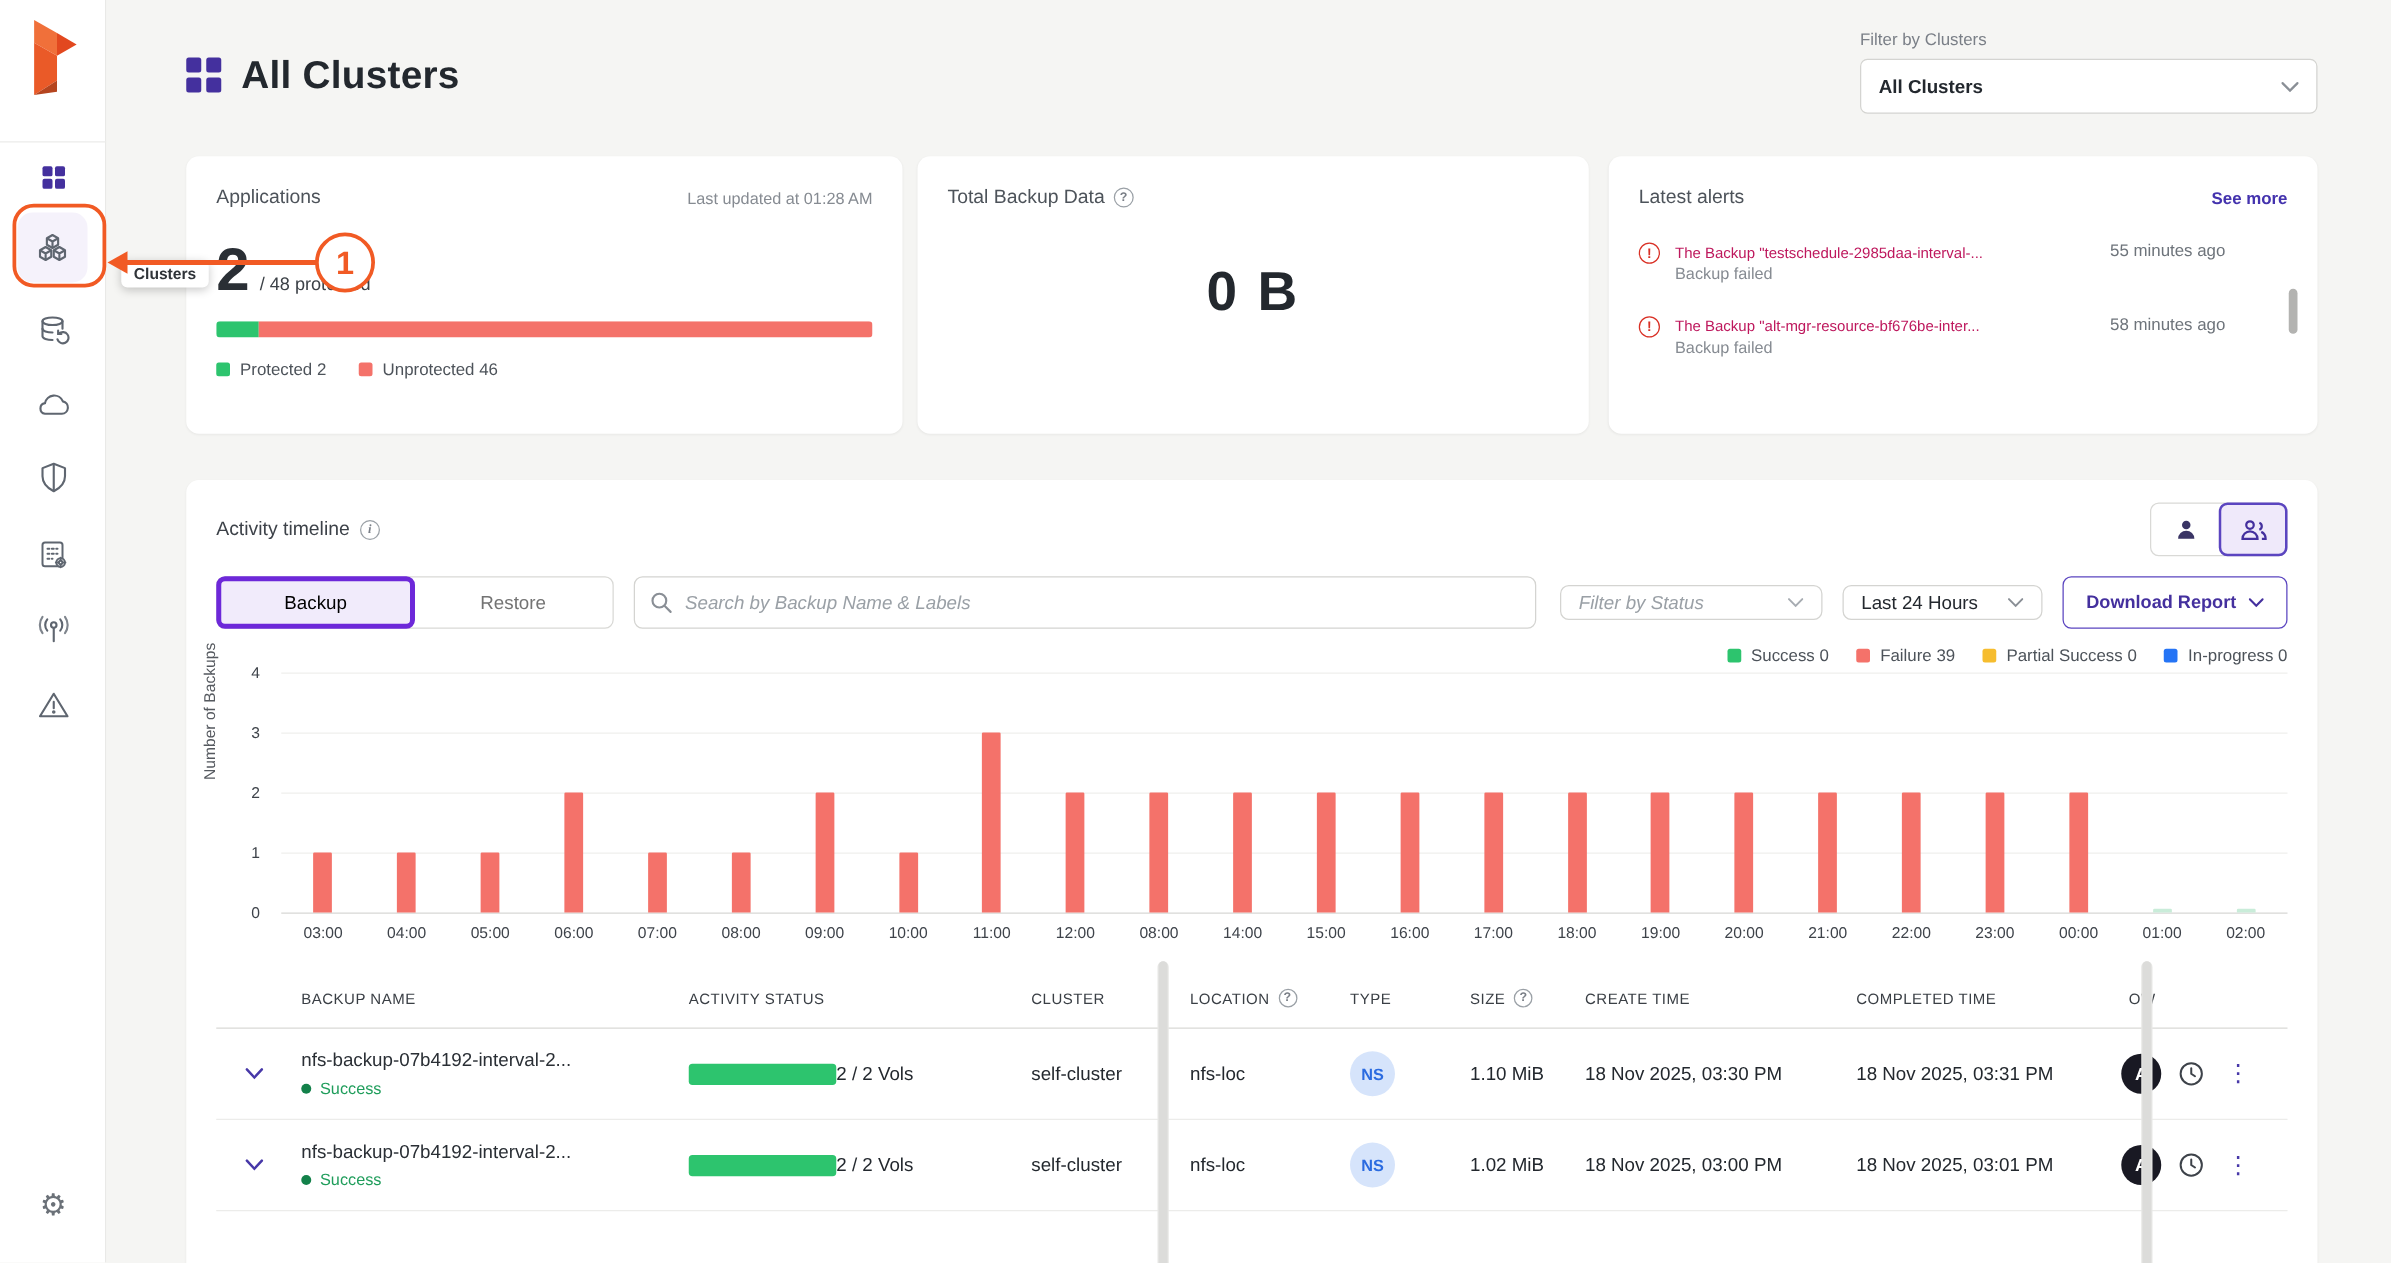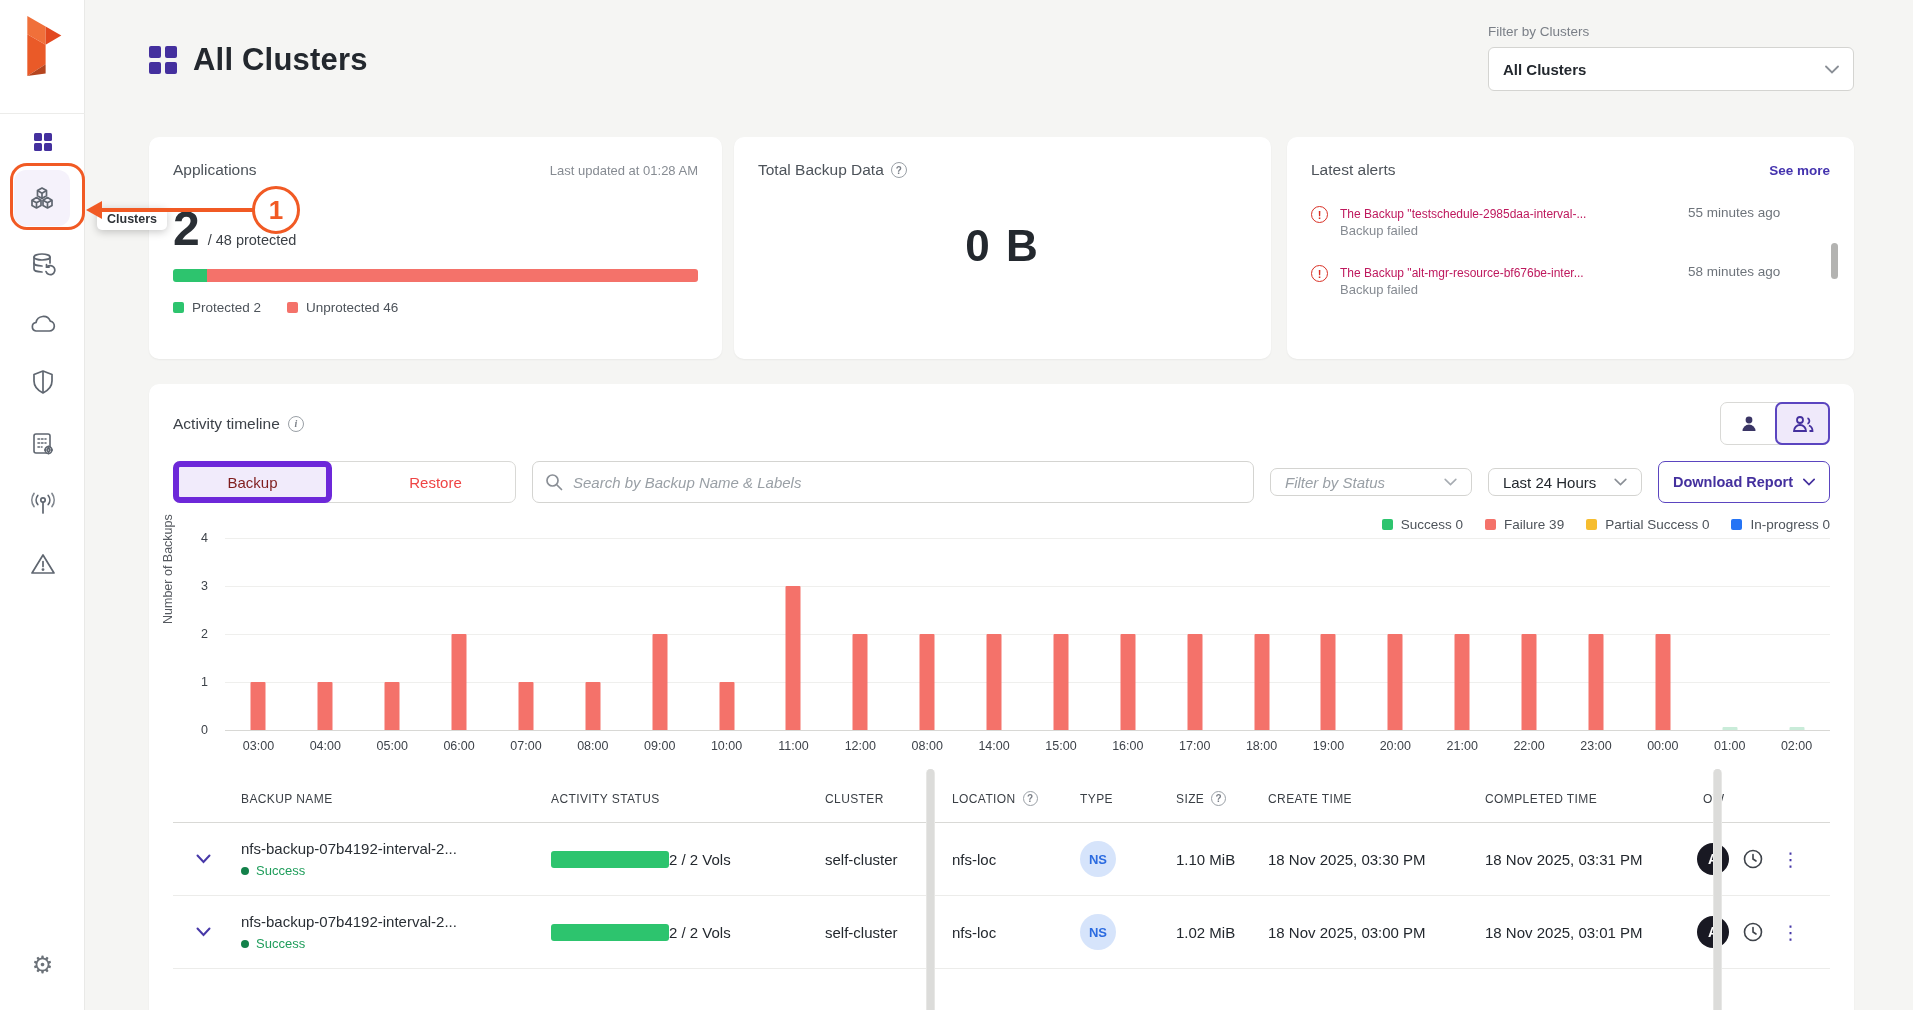--- a/index.html
+++ b/index.html
@@ -21,21 +21,21 @@
   .title-grid { display:grid; grid-template-columns:12px 12px; grid-template-rows:12px 12px; gap:4px; }
   .title-grid span { background:#44309e; border-radius:2px; }
   .page-title { font-size:31px; font-weight:bold; letter-spacing:.2px; color:#23282e; }
   .cluster-filter { position:absolute; right:59px; top:24px; width:366px; }
   .cluster-filter .lbl { font-size:13.5px; color:#7a7f87; margin-bottom:8px; }
   .select-box { height:44px; background:#fff; border:1px solid #d4d4d1; border-radius:6px;
     display:flex; align-items:center; padding:0 14px; font-size:15px; font-weight:600; color:#23282e; cursor:pointer; }
   .select-box .chev { margin-left:auto; }
 
   
-  .cards-row { position:absolute; left:64px; top:137px; width:1705px; display:flex; }
+  .cards-row { position:absolute; left:64px; top:125px; width:1705px; display:flex; }
   .card { background:#fff; border-radius:10px; box-shadow:0 1px 2px rgba(0,0,0,.05); padding:24px; position:relative; }
   .card-apps { width:573px; height:222px; margin-right:12px; }
   .card-tbd { width:537px; height:222px; margin-right:16px; }
   .card-alerts { width:567px; height:222px; }
   .card-title-row { display:flex; align-items:center; font-size:15.5px; color:#4d535a; }
   .muted { color:#868b92; font-size:13px; }
   .apps-num-row { margin-top:26px; display:flex; align-items:baseline; gap:8px; }
   .apps-num { font-size:48px; font-weight:bold; color:#2a2f35; line-height:1; }
   .apps-suffix { font-size:14.5px; color:#3c4147; }
   .apps-bar { margin-top:16px; height:13px; border-radius:3px; overflow:hidden; display:flex; width:100%; }
@@ -60,22 +60,22 @@
   
   .card-activity { position:absolute; left:64px; top:384px; width:1705px; height:640px; background:#fff;
     border-radius:10px; box-shadow:0 1px 2px rgba(0,0,0,.05); padding:18px 24px 0 24px; }
   .act-head { display:flex; align-items:center; }
   .act-title { font-size:15.5px; color:#3d4249; font-weight:500; }
   .owner-toggle { margin-left:auto; display:flex; border:1px solid #d9d9d6; border-radius:7px; background:#fff; height:43px; }
   .owner-cell { width:55px; display:flex; align-items:center; justify-content:center; color:#3a3565; cursor:pointer; }
   .owner-cell.sel { background:#efe9fa; border:2px solid #5b45c0; border-radius:7px; margin:-1px; color:#44309e; }
   .act-toolbar { margin-top:16px; display:flex; align-items:center; gap:16px; }
   .seg-toggle { display:flex; border:1px solid #d9d9d6; border-radius:7px; height:42px; background:#fff; }
-  .seg-btn { width:159px; display:flex; align-items:center; justify-content:center; font-size:15px; cursor:pointer; color:#ef4444;margin-left:25px; }
-  .seg-btn.sel { background:#f1ebfb; border:6px solid #6d28d9; border-radius:7px; margin:-1px; color:#7f1d1d; font-weight:500; }
+  .seg-btn { width:159px; display:flex; align-items:center; justify-content:center; font-size:15px; cursor:pointer; color:#737373; }
+  .seg-btn.sel { background:#f1ebfb; border:4px solid #6d28d9; border-radius:7px; margin:-1px; color:#000000; font-weight:500; }
   .search-box { flex:0 0 722px; height:42px; border:1px solid #d4d4d1; border-radius:7px; display:flex; align-items:center; padding:0 12px; gap:10px; background:#fff; }
   .search-box input { border:none; outline:none; flex:1; font-size:15px; font-style:italic; color:#555; background:transparent; font-family:"Liberation Sans",sans-serif; }
   .search-box input::placeholder { color:#9aa0a6; font-style:italic; }
   .combo { height:28px; border:1px solid #d4d4d1; border-radius:7px; display:flex; align-items:center; padding:0 14px; background:#fff; cursor:pointer; }
   .combo.status { width:210px; margin-left:auto; font-size:15px; font-style:italic; color:#9aa0a6; }
   .combo.range { width:160px; font-size:15px; color:#23282e; }
   .combo .chev { margin-left:auto; }
   .dl-btn { width:180px; height:42px; border:1.5px solid #5b45c0; border-radius:7px; display:flex; align-items:center; justify-content:center; gap:10px;
     color:#44309e; font-size:14.5px; font-weight:bold; background:#fff; cursor:pointer; }
 

